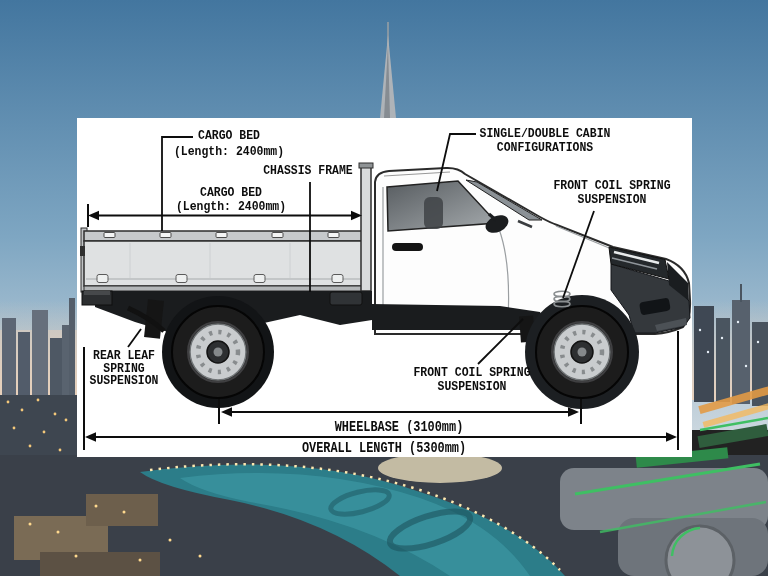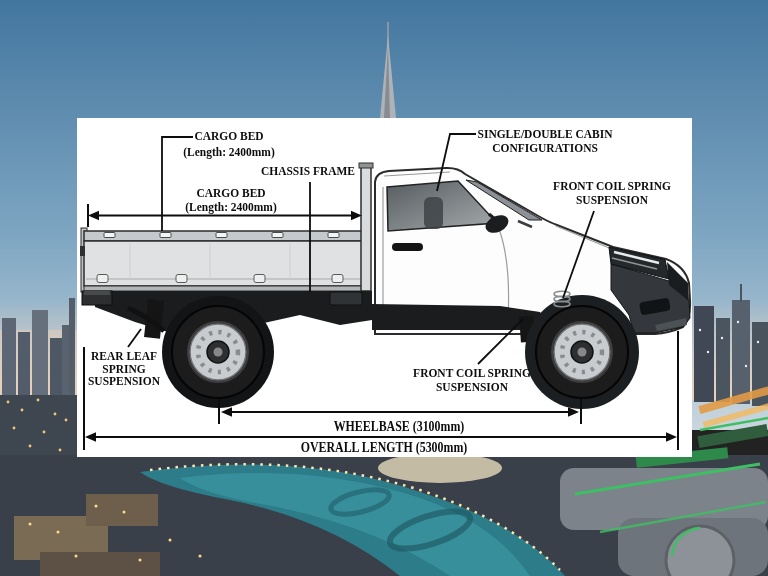--- a/index.html
+++ b/index.html
@@ -1,17 +1,17 @@
 <!DOCTYPE html>
 <html style="--sky-top: #43769f; --sky-mid: #7ea6c2; --sky-low: #cad6de; --sunset: #ecd1b9; --panel-bg: #ffffff; --ink: #0d0d0d; --truck-outline: #2b2b2b; --bed-gray: #dfe1e2; --dark-parts: #1a1c1e; --bumper-gray: #34383c; --water-teal: #2c7d89; --neon-green: #3fbf63; --city-orange: #e29a45;"><head>
 <meta charset="utf-8">
 <style>
   html,body{margin:0;padding:0;background:#222;}
   .stage{position:relative;width:768px;height:576px;overflow:hidden;
-         font-family:Liberation Serif, serif;}
+         font-family:Liberation Mono, monospace;}
   svg.scene{position:absolute;left:0;top:0;}
   .lbl{position:absolute;color:var(--ink,#111);font-weight:700;font-size:13.5px;
        line-height:14px;text-align:center;white-space:nowrap;
        transform:translateX(-50%) scaleX(.85);transform-origin:center top;}
   .lbl span{display:block;}
   #lbl-cargo-top{line-height:16px;}
   #lbl-rear-leaf{line-height:12.5px;}
   #lbl-wheelbase,#lbl-overall{font-size:14px;}
 </style>
 </head>

